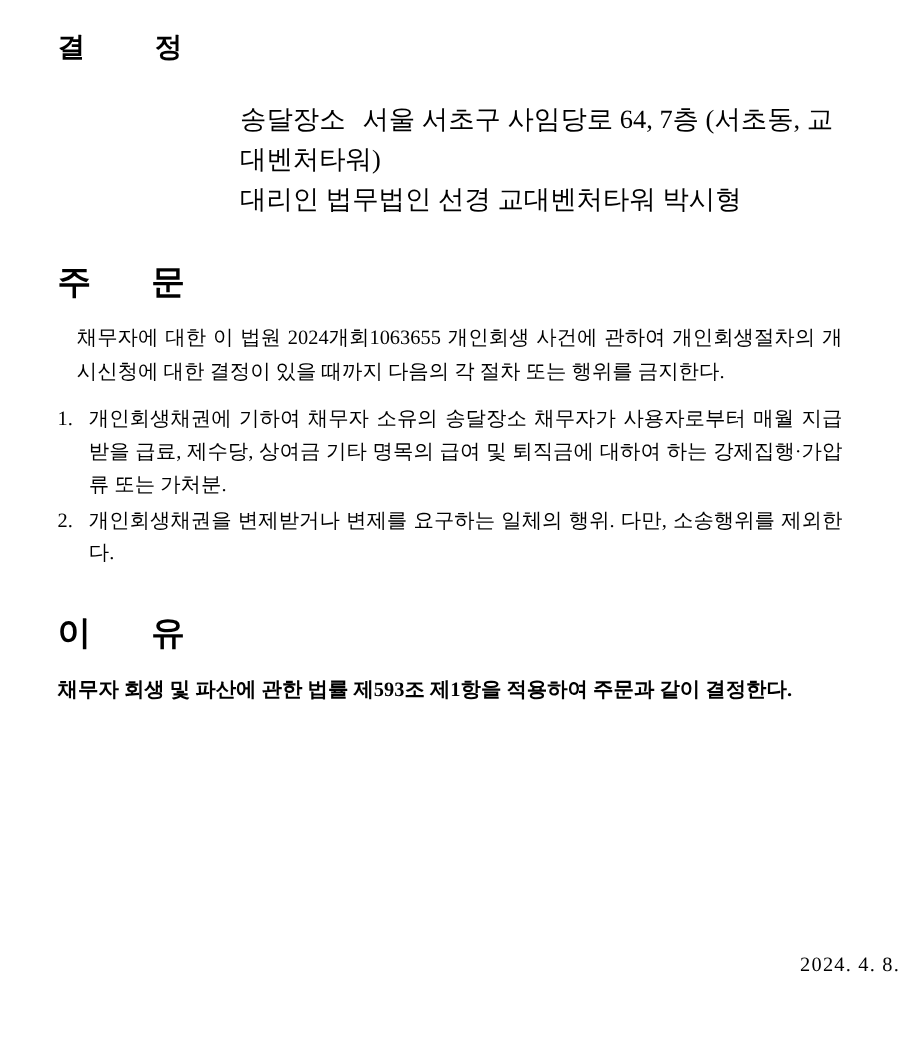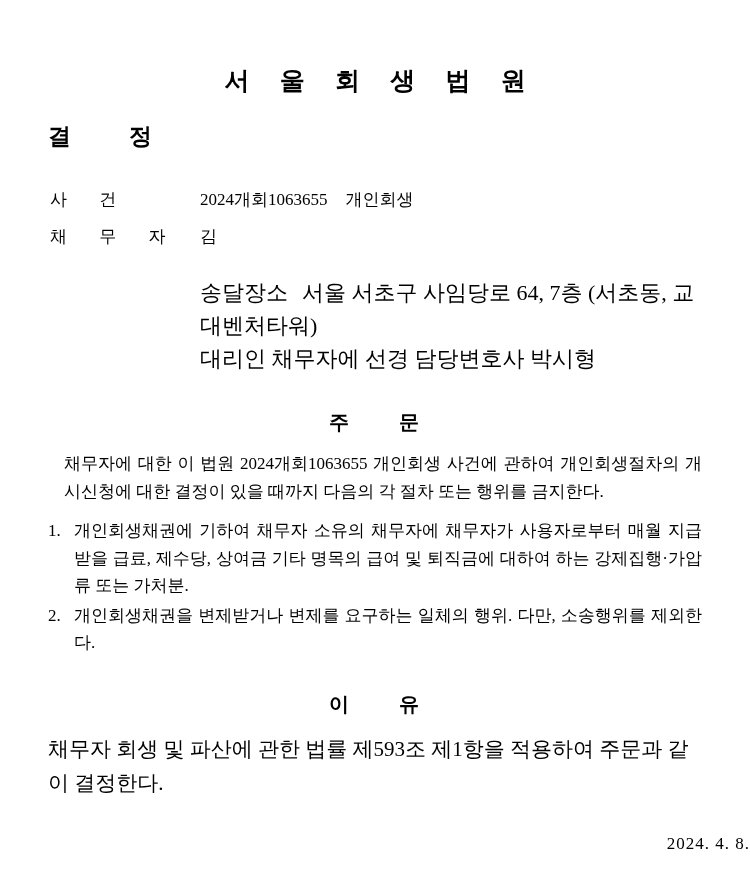--- a/index.html
+++ b/index.html
@@ -65,22 +65,22 @@
     margin-top: 28px;
     margin-left: 152px;
     font-size: 22px;
     line-height: 1.5;
   }
   .address-block .sep {
     display: inline-block;
     width: 14px;
   }
   .section-head {
-    text-align: center;
-    font-size: 20px;
+    text-align: left;
+    font-size: 28px;
     font-weight: bold;
     letter-spacing: 2px;
     margin-top: 34px;
     margin-bottom: 14px;
   }
   .section-head .gap {
     display: inline-block;
     width: 48px;
   }
   .body-para {
@@ -105,75 +105,63 @@
   .li-num {
     flex: 0 0 26px;
     width: 26px;
   }
   .li-text {
     flex: 1;
     text-align: justify;
     text-justify: inter-character;
   }
   .reason-para {
-    font-size: 21px;
+    font-size: 17px;
     line-height: 1.62;
     margin-top: 4px;
+    font-weight: bold;
   }
   .date-line {
     position: absolute;
     left: 0;
     right: 0;
     top: 770px;
     text-align: right;
     font-size: 17px;
     letter-spacing: 1px;
   }
 </style>
 </head>
 <body>
 
 <div class="page">
 
-  <div class="court-title">서 울 회 생 법 원</div>
 
   <div class="doc-title">
     <span>결</span><span class="gap"></span><span>정</span>
   </div>
 
-  <div class="field-block">
-    <div class="field-row">
-      <div class="field-label">사 건</div>
-      <div class="field-value">
-        <span>2024개회1063655</span><span class="sep"></span><span>개인회생</span>
-      </div>
-    </div>
-    <div class="field-row">
-      <div class="field-label">채 무 자</div>
-      <div class="field-value">김</div>
-    </div>
-  </div>
 
   <div class="address-block">
     <div>
       <span>송달장소</span><span class="sep"></span><span>서울 서초구 사임당로 64, 7층 (서초동, 교대벤처타워)</span>
     </div>
-    <div>대리인 채무자에 선경 담당변호사 박시형</div>
+    <div>대리인 법무법인 선경 교대벤처타워 박시형</div>
   </div>
 
   <div class="section-head">
     <span>주</span><span class="gap"></span><span>문</span>
   </div>
 
   <p class="body-para">채무자에 대한 이 법원 2024개회1063655 개인회생 사건에 관하여 개인회생절차의 개시신청에 대한 결정이 있을 때까지 다음의 각 절차 또는 행위를 금지한다.</p>
 
   <ul class="ordered-list">
     <li>
       <span class="li-num">1.</span>
-      <span class="li-text">개인회생채권에 기하여 채무자 소유의 채무자에 채무자가 사용자로부터 매월 지급받을 급료, 제수당, 상여금 기타 명목의 급여 및 퇴직금에 대하여 하는 강제집행·가압류 또는 가처분.</span>
+      <span class="li-text">개인회생채권에 기하여 채무자 소유의 송달장소 채무자가 사용자로부터 매월 지급받을 급료, 제수당, 상여금 기타 명목의 급여 및 퇴직금에 대하여 하는 강제집행·가압류 또는 가처분.</span>
     </li>
     <li>
       <span class="li-num">2.</span>
       <span class="li-text">개인회생채권을 변제받거나 변제를 요구하는 일체의 행위. 다만, 소송행위를 제외한다.</span>
     </li>
   </ul>
 
   <div class="section-head">
     <span>이</span><span class="gap"></span><span>유</span>
   </div>

